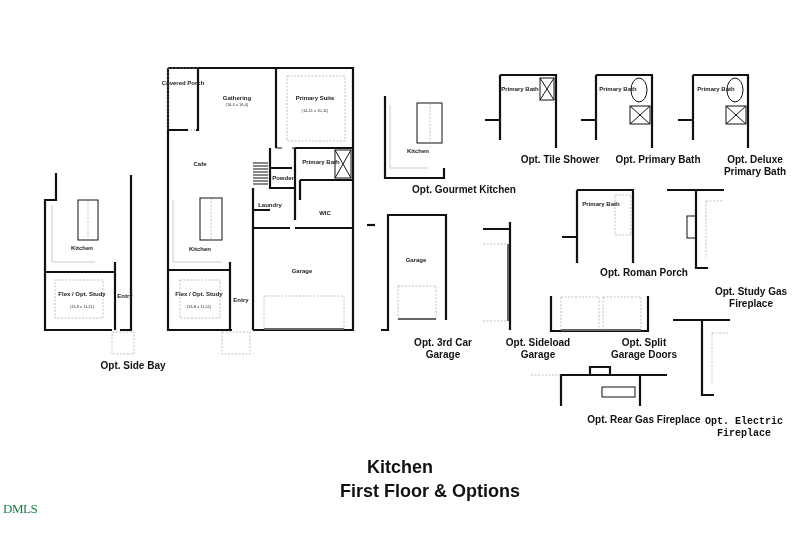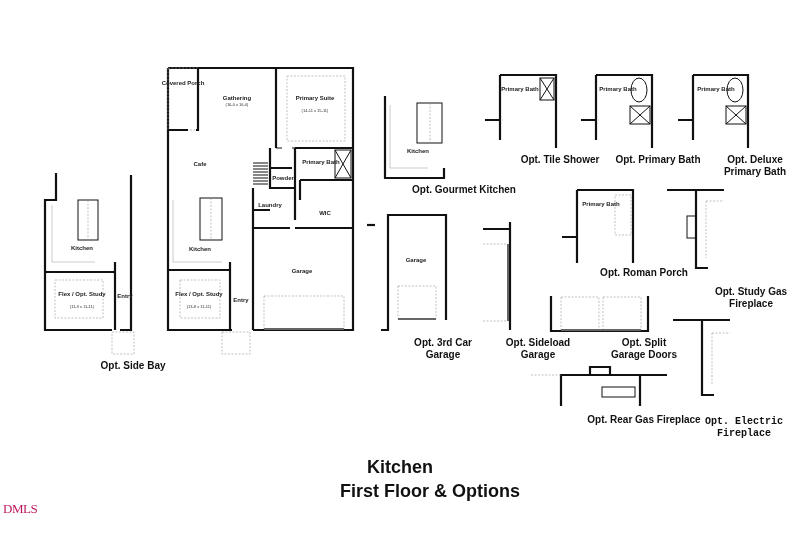--- a/index.html
+++ b/index.html
@@ -2,21 +2,21 @@
 <html><head>
 <meta charset="utf-8">
 <style>
   html,body{margin:0;padding:0;background:#fff;}
   body{width:800px;height:533px;position:relative;overflow:hidden;font-family:"Liberation Sans","DejaVu Sans",sans-serif;color:#111;}
   svg{position:absolute;left:0;top:0;}
   .room{font-size:6px;font-weight:bold;fill:#222;text-anchor:middle;}
   .dim{font-size:4px;fill:#333;text-anchor:middle;}
   .cap{position:absolute;font-size:10px;font-weight:bold;text-align:center;line-height:12px;color:#111;white-space:nowrap;transform:translateX(-50%);margin-left:43px;}
   .title{position:absolute;left:400px;transform:translateX(-50%);font-size:18px;font-weight:bold;text-align:center;white-space:nowrap;line-height:22px;}
-  .wm{position:absolute;left:3px;top:501px;font-family:"Liberation Serif",serif;font-size:13px;color:#be185d;letter-spacing:-0.5px;}
+  .wm{position:absolute;left:3px;top:501px;font-family:"Liberation Serif",serif;font-size:13px;color:#15803d;letter-spacing:-0.5px;}
   .w{stroke:#111;stroke-width:2.2;fill:none;}
   .t{stroke:#111;stroke-width:1;fill:none;}
   .d{stroke:#999;stroke-width:0.6;stroke-dasharray:2,1.5;fill:none;}
   .l{stroke:#aaa;stroke-width:0.6;fill:none;}
 </style>
 </head>
 <body>
 
 <svg width="800" height="533" viewBox="0 0 800 533">
 

